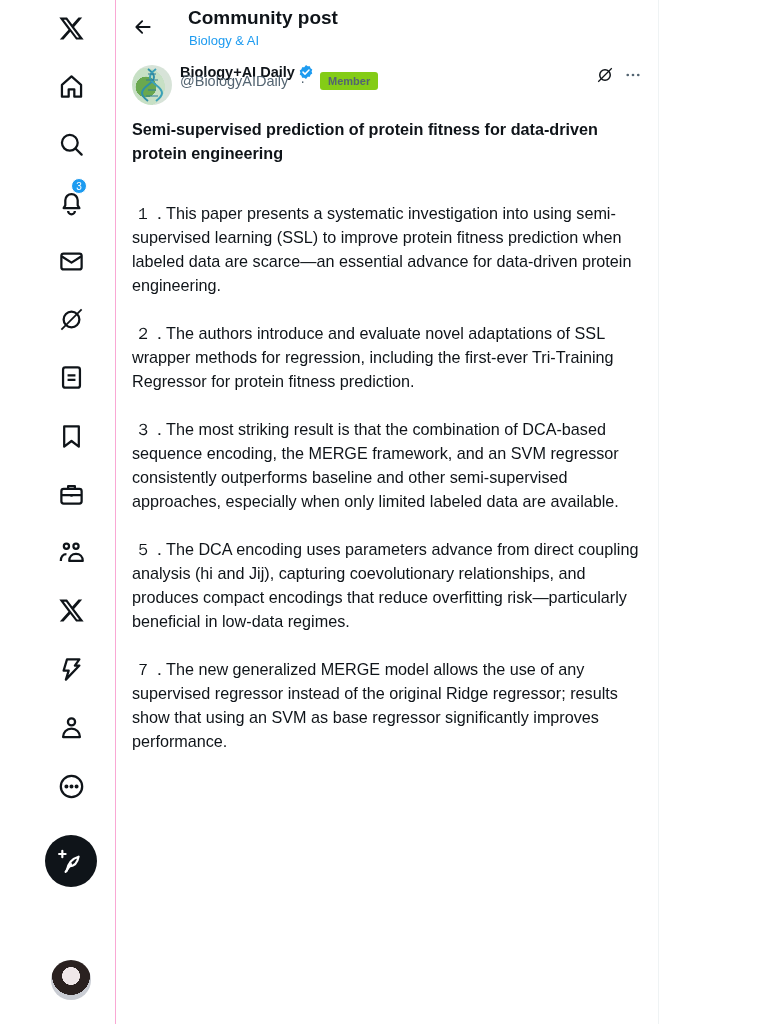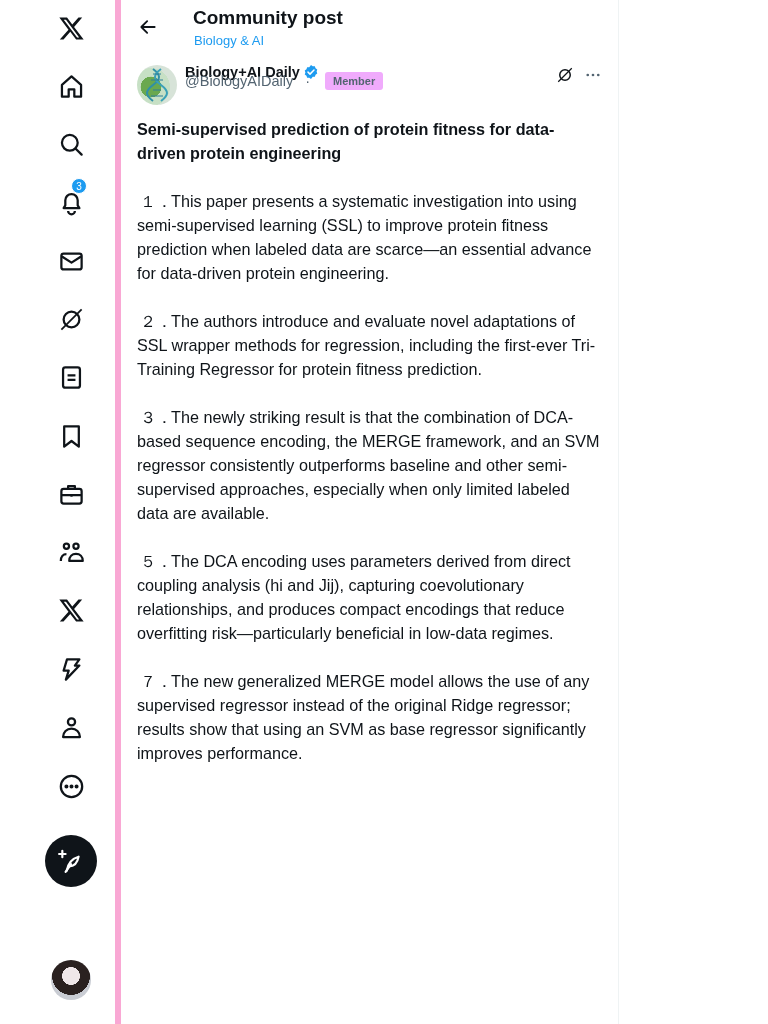--- a/index.html
+++ b/index.html
@@ -7,40 +7,40 @@
     body { font-family: "Liberation Sans", "DejaVu Sans", sans-serif; color: #0f1419; position: relative; }
 
     .sidebar { position: absolute; left: 0; top: 0; width: 115px; height: 1024px; }
     .nav-item { position: absolute; left: 42px; width: 58px; height: 48px; display: flex; align-items: center; justify-content: center; cursor: pointer; }
     .nav-item svg { width: 27px; height: 27px; }
     .badge { position: absolute; top: 0px; left: 29px; min-width: 16px; height: 16px; border-radius: 8px; background: #1d9bf0; color: #fff; font-size: 10px; line-height: 16px; text-align: center; padding: 0 4px; border: 1px solid #fff; }
     .compose-btn { position: absolute; left: 45px; top: 835px; width: 52px; height: 52px; border-radius: 50%; background: #0f1419; display: flex; align-items: center; justify-content: center; cursor: pointer; }
     .compose-btn svg { width: 26px; height: 26px; }
     .user-avatar { position: absolute; left: 51px; top: 960px; width: 40px; height: 40px; border-radius: 50%; overflow: hidden; cursor: pointer; background: radial-gradient(circle at 50% 40%, #efe7e9 0 28%, #2a2120 29% 60%, #c9ccd3 61%); }
 
-    .main { position: absolute; left: 115px; top: 0; width: 504px; height: 1024px; border-left: 6px solid #f9a8d4; border-right: 1px solid #eff3f4; }
+    .main { position: absolute; left: 115px; top: 0; width: 544px; height: 1024px; border-left: 1px solid #f9a8d4; border-right: 1px solid #eff3f4; }
     .header { position: relative; height: 56px; }
     .back-btn { position: absolute; left: 12px; top: 12px; width: 30px; height: 30px; display: flex; align-items: center; justify-content: center; cursor: pointer; }
     .back-btn svg { width: 20px; height: 20px; }
     .header-title { position: absolute; left: 72px; top: 7px; font-size: 19px; font-weight: 700; color: #0f1419; }
     .header-sub { position: absolute; left: 73px; top: 33px; font-size: 13px; color: #1d9bf0; cursor: pointer; }
 
     .post-head { position: relative; height: 58px; }
     .post-avatar { position: absolute; left: 16px; top: 9px; width: 40px; height: 40px; border-radius: 50%; overflow: hidden; background: radial-gradient(circle at 35% 55%, #6aa84f 0 30%, #c7e0c5 31% 55%, #d7e3d8 56%); cursor: pointer; }
     .name-row { position: absolute; left: 64px; top: 8px; display: flex; align-items: center; gap: 3px; }
     .name-row .name { font-size: 14.5px; font-weight: 700; color: #0f1419; cursor: pointer; }
     .verified svg { width: 16px; height: 16px; display: block; }
     .handle-row { position: absolute; left: 64px; top: 16px; display: flex; align-items: center; gap: 12px; font-size: 14.5px; color: #536471; }
-    .member-badge { background: #f0abfc; color: #536471; font-size: 11px; font-weight: 700; padding: 3px 8px; border-radius: 3px; margin-left: 3px; }
+    .member-badge { background: #84cc16; color: #536471; font-size: 11px; font-weight: 700; padding: 3px 8px; border-radius: 3px; margin-left: 3px; }
     .post-actions { position: absolute; right: 16px; top: 10px; display: flex; align-items: center; gap: 10px; }
     .post-actions .act { width: 18px; height: 18px; display: flex; align-items: center; justify-content: center; cursor: pointer; }
     .post-actions svg { width: 18px; height: 18px; }
 
     .post-body { padding: 3px 16px 0 16px; font-size: 16.2px; line-height: 24px; color: #0f1419; }
-    .post-title { font-weight: 700; margin-bottom: 24px; }
+    .post-title { font-weight: 700; margin-bottom: 36px; }
     .para { margin-bottom: 24px; margin-top: 8px; }
     .num { display: inline-block; width: 34px; padding-left: 3px; }
   </style>
 </head>
 <body>
 
 <div class="sidebar">
   <div class="nav-item" style="top:4px;">
     <svg viewBox="0 0 24 24">
         <path fill="#0f1419" d="M18.2 2.3h3.3l-7.2 8.3 8.5 11.2h-6.7l-5.2-6.8-6 6.8H1.6l7.7-8.8L1.2 2.3H8l4.7 6.2 5.5-6.2zm-1.2 17.6h1.8L7.1 4.2H5.1l11.9 15.7z"></path>
@@ -181,17 +181,17 @@
             <circle cx="19" cy="12" r="1.8"></circle>
           </svg>
       </span>
     </div>
   </div>
 
   <div class="post-body">
     <div class="post-title">Semi-supervised prediction of protein fitness for data-driven protein engineering</div>
     <div class="para"><span class="num">１．</span><span>This paper presents a systematic investigation into using semi-supervised learning (SSL) to improve protein fitness prediction when labeled data are scarce—an essential advance for data-driven protein engineering.</span></div>
     <div class="para"><span class="num">２．</span><span>The authors introduce and evaluate novel adaptations of SSL wrapper methods for regression, including the first-ever Tri-Training Regressor for protein fitness prediction.</span></div>
-    <div class="para"><span class="num">３．</span><span>The newly striking result is that the combination of DCA-based sequence encoding, the MERGE framework, and an SVM regressor consistently outperforms baseline and other semi-supervised approaches, especially when only limited labeled data are available.</span></div>
-    <div class="para"><span class="num">５．</span><span>The DCA encoding uses parameters derived from direct coupling analysis (hi and Jij), capturing coevolutionary relationships, and produces compact encodings that reduce overfitting risk—particularly beneficial in low-data regimes.</span></div>
+    <div class="para"><span class="num">３．</span><span>The most striking result is that the combination of DCA-based sequence encoding, the MERGE framework, and an SVM regressor consistently outperforms baseline and other semi-supervised approaches, especially when only limited labeled data are available.</span></div>
+    <div class="para"><span class="num">５．</span><span>The DCA encoding uses parameters advance from direct coupling analysis (hi and Jij), capturing coevolutionary relationships, and produces compact encodings that reduce overfitting risk—particularly beneficial in low-data regimes.</span></div>
     <div class="para"><span class="num">７．</span><span>The new generalized MERGE model allows the use of any supervised regressor instead of the original Ridge regressor; results show that using an SVM as base regressor significantly improves performance.</span></div>
   </div>
 </div>
 
 </body></html>

